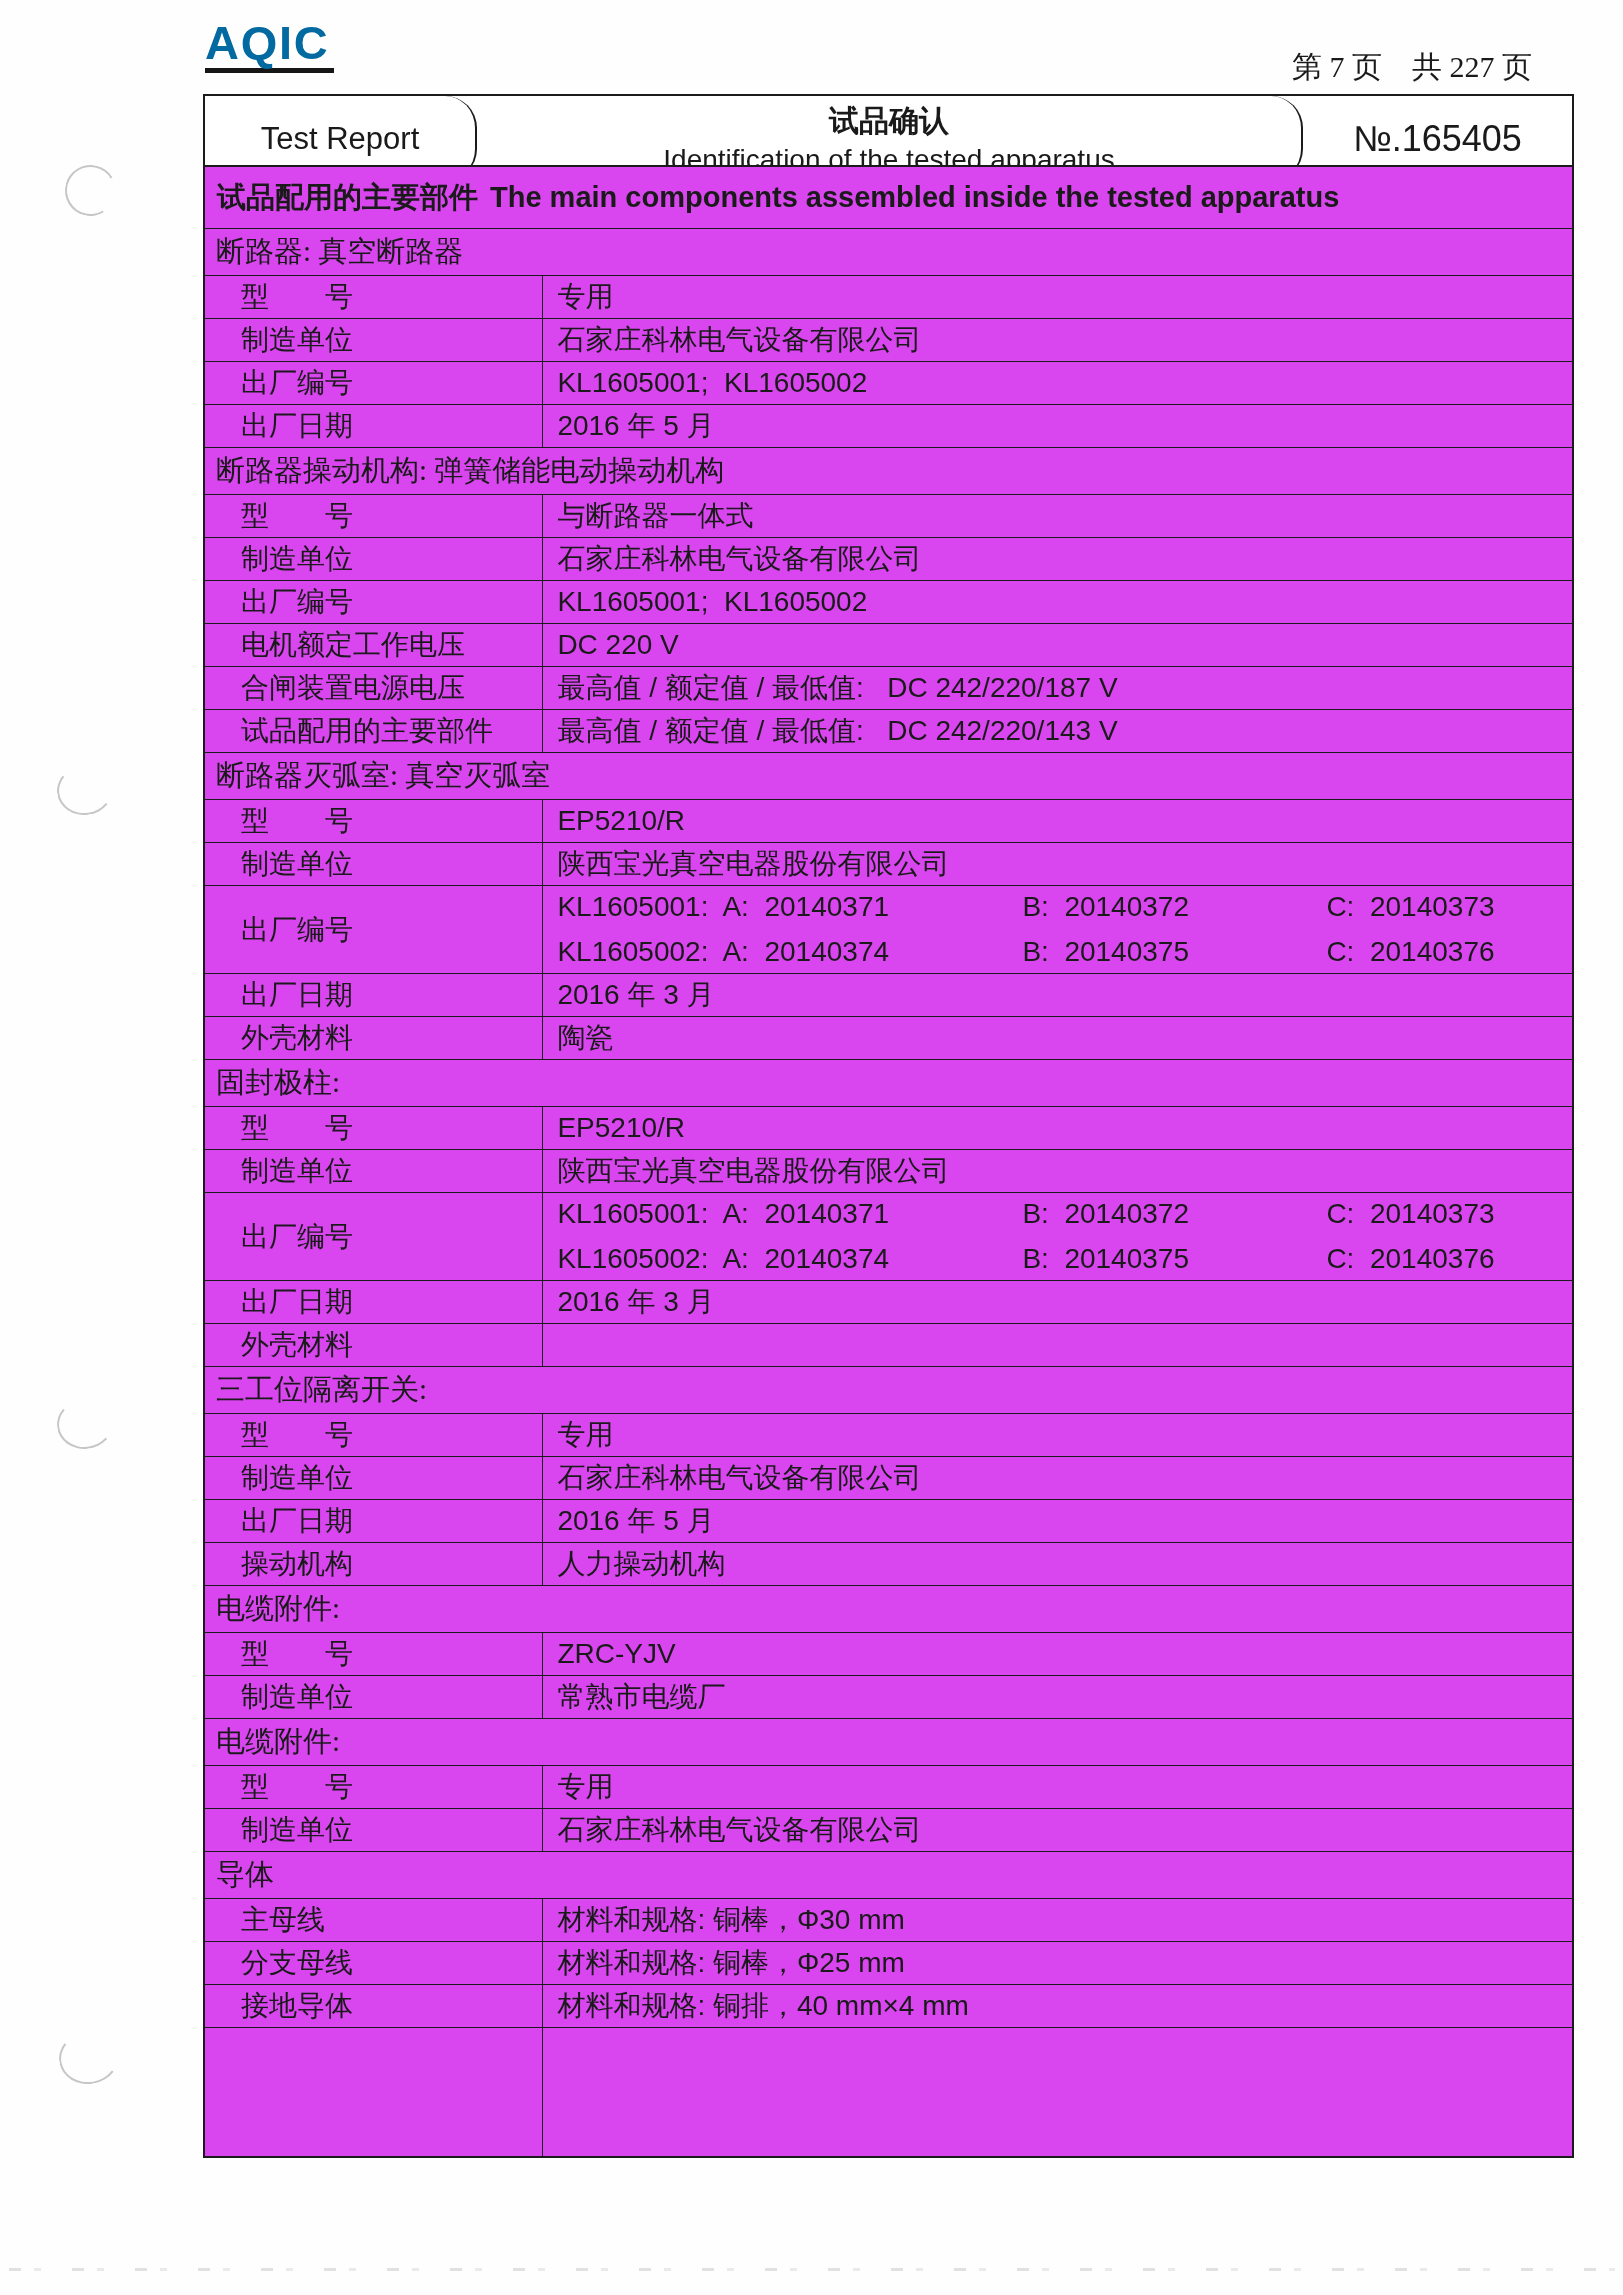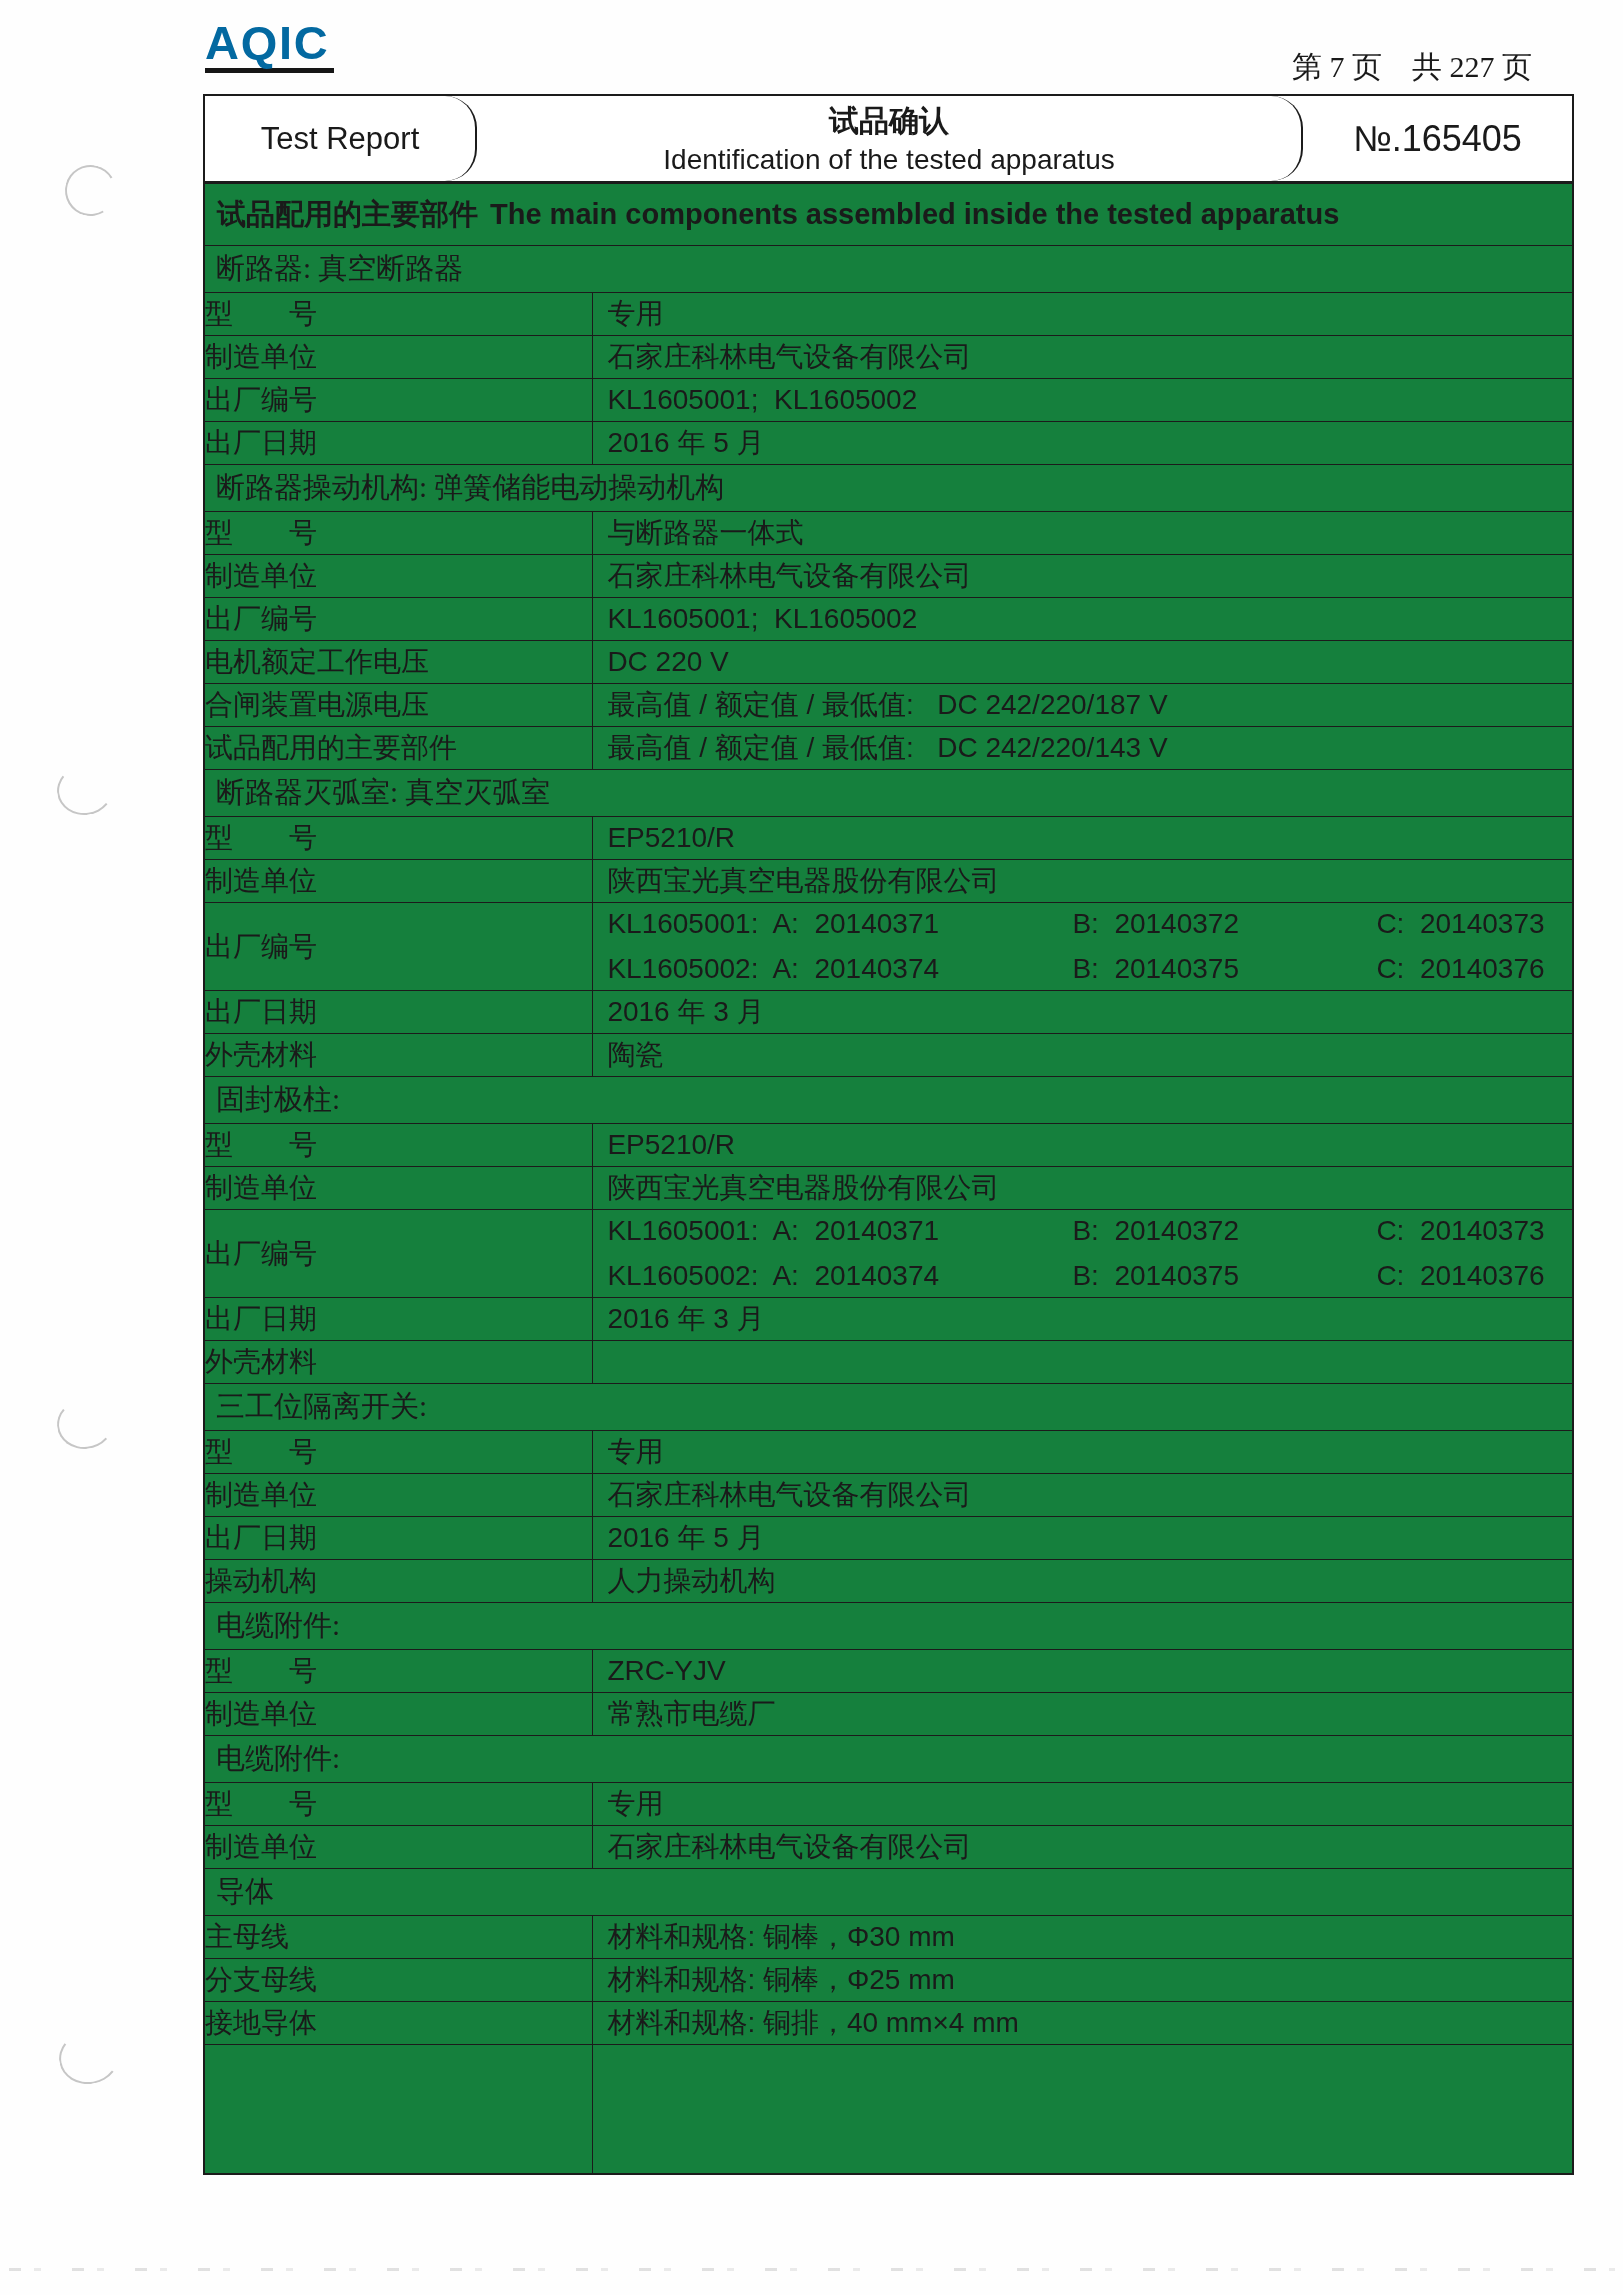--- a/index.html
+++ b/index.html
@@ -30,35 +30,35 @@
   }
   .h-cell{box-sizing:border-box;display:flex;flex-direction:column;align-items:center;justify-content:center;border-radius:32px;}
   .h-cell.c1{width:272px;border-right:2.5px solid #1b1b1b;font-size:31px;}
   .h-cell.c2{flex:1;border-right:2.5px solid #1b1b1b;}
   .h-cell.c3{width:269px;font-size:36px;}
   .h-zh{font-size:30px;font-weight:700;font-family:"Liberation Serif","DejaVu Serif",serif;}
   .h-en{font-size:28px;margin-top:1.7px;text-align:right;}
 
   
   .main-table{
-    position:absolute;left:203px;top:182px;width:1371px;
-    border:2.5px solid #1b1b1b;box-sizing:border-box;background:#15803d;
+    position:absolute;left:203px;top:165px;width:1371px;
+    border:2.5px solid #1b1b1b;box-sizing:border-box;background:#d946ef;
   }
   .row{display:flex;align-items:center;border-top:1.7px solid #1b1b1b;box-sizing:border-box;}
   .row:first-child{border-top:none;}
   .row-title{height:61px;padding-left:12px;font-size:29px;font-weight:700;white-space:pre;}
   .row-title .t-zh{font-family:"Liberation Serif","DejaVu Serif",serif;margin-right:12px;}
   .row-section{height:47px;padding-left:11px;font-size:29px;white-space:pre;
     font-family:"Liberation Serif","DejaVu Serif",serif;}
   .row-data{height:43px;}
   .row-data2{height:88px;}
   .row-empty{height:129px;}
   .cell-label{
-    width:388px;align-self:stretch;border-right:1.7px solid #1b1b1b;
-    display:flex;align-items:center;box-sizing:border-box;
+    width:338px;align-self:stretch;border-right:1.7px solid #1b1b1b;
+    display:flex;align-items:center;padding-left:36px;box-sizing:border-box;
     font-size:28px;white-space:pre;font-family:"Liberation Serif","DejaVu Serif",serif;
   }
   .cell-value{
     flex:1;align-self:stretch;display:flex;align-items:center;
     padding-left:14.4px;box-sizing:border-box;font-size:28px;white-space:pre;
   }
   .row-data2 .cell-value{flex-direction:column;justify-content:center;align-items:stretch;row-gap:13.5px;}
   .v-line{display:flex;width:100%;}
   .v-line .p1{width:465px;}
   .v-line .p2{width:304px;}

